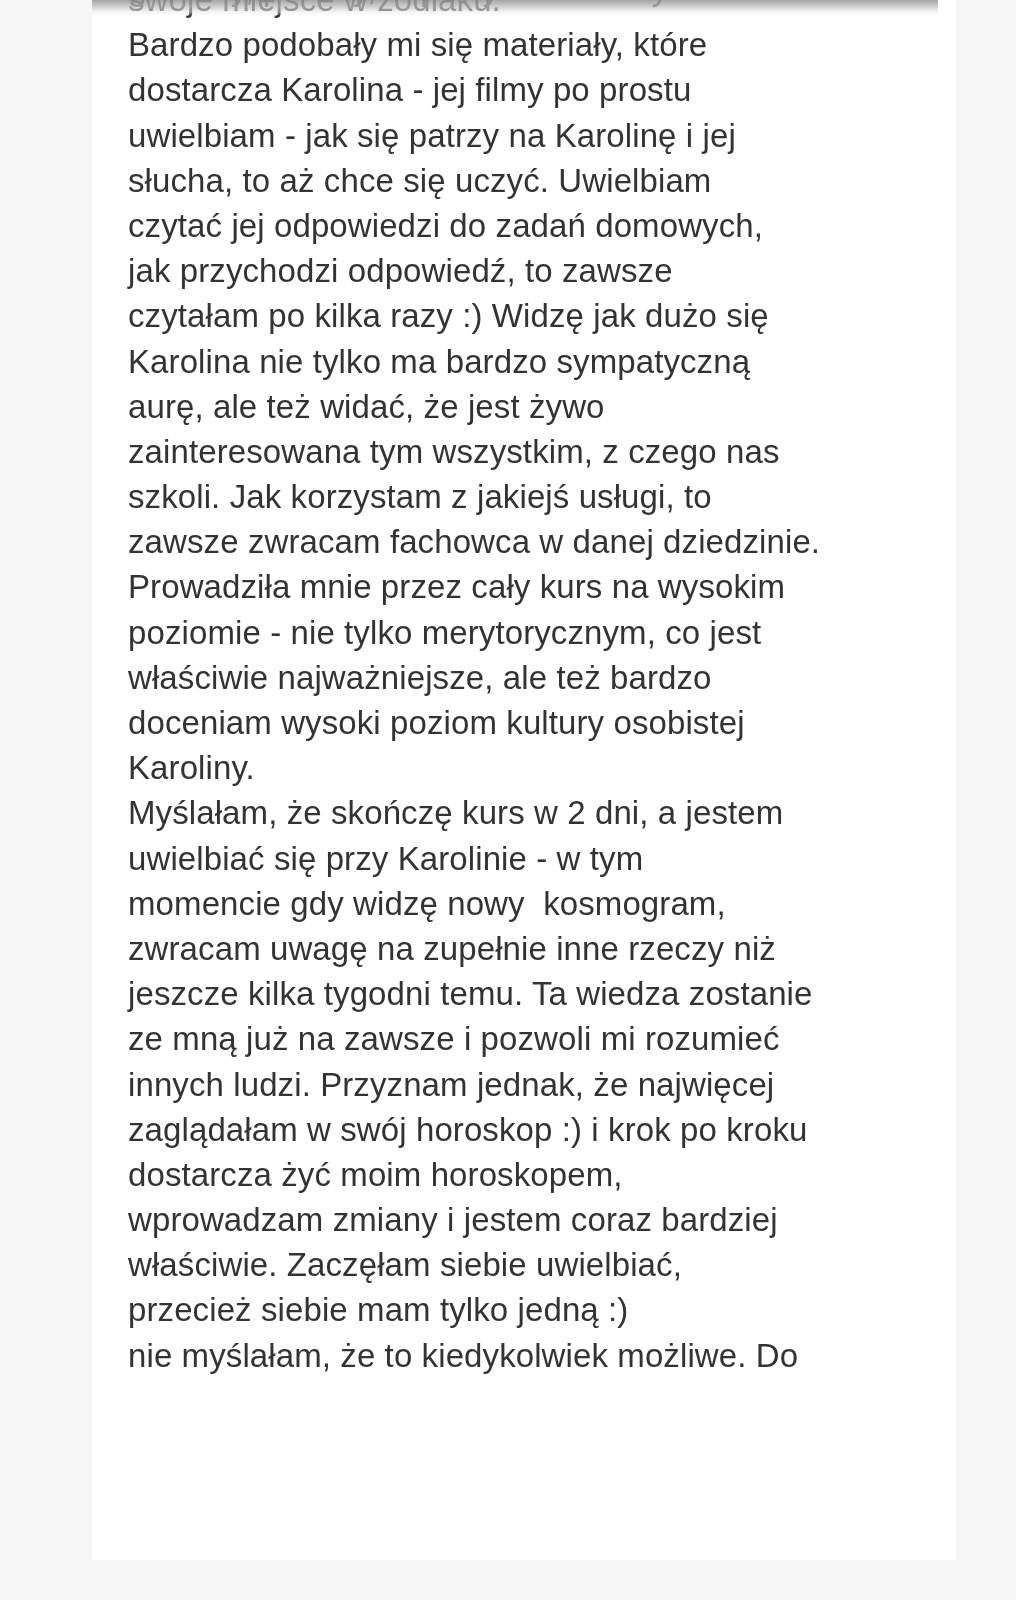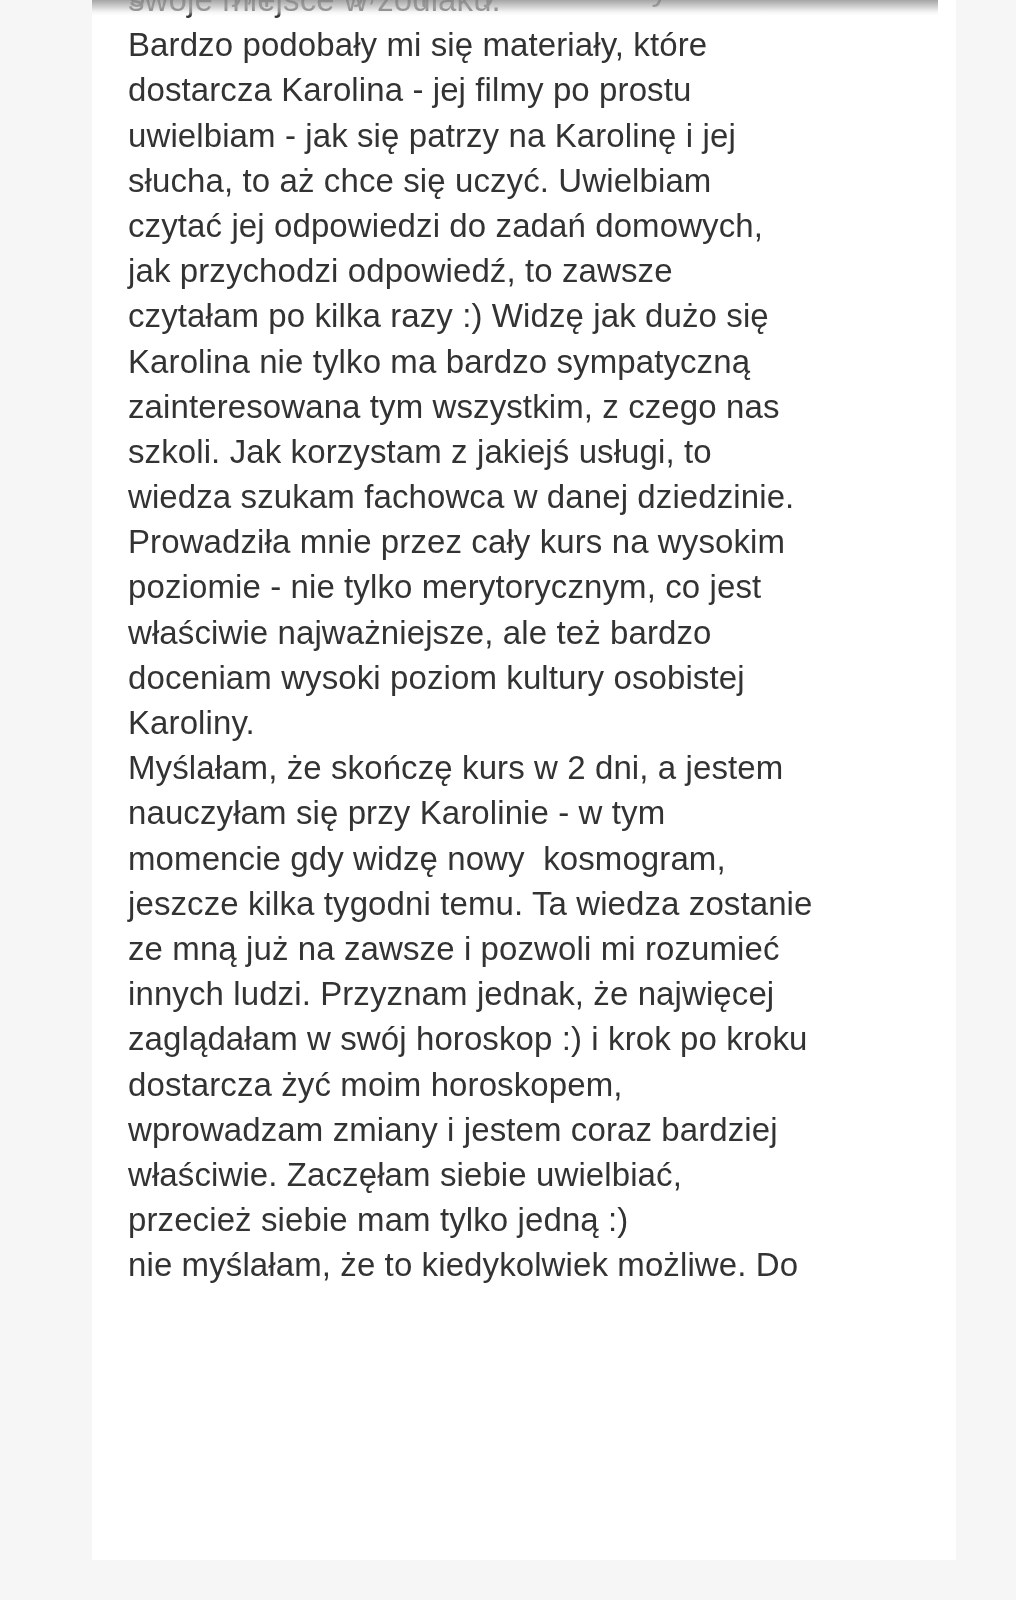--- a/index.html
+++ b/index.html
@@ -65,31 +65,33 @@
   <div class="text-block">
     <span class="line">swoje miejsce w zodiaku.</span>
     <span class="line">Bardzo podobały mi się materiały, które</span>
     <span class="line">dostarcza Karolina - jej filmy po prostu</span>
     <span class="line">uwielbiam - jak się patrzy na Karolinę i jej</span>
     <span class="line">słucha, to aż chce się uczyć. Uwielbiam</span>
     <span class="line">czytać jej odpowiedzi do zadań domowych,</span>
     <span class="line">jak przychodzi odpowiedź, to zawsze</span>
     <span class="line">czytałam po kilka razy :) Widzę jak dużo się</span>
     <span class="line">Karolina nie tylko ma bardzo sympatyczną</span>
+    <span class="line">aurę, ale też widać, że jest żywo</span>
     <span class="line">zainteresowana tym wszystkim, z czego nas</span>
     <span class="line">szkoli. Jak korzystam z jakiejś usługi, to</span>
-    <span class="line">wiedza szukam fachowca w danej dziedzinie.</span>
+    <span class="line">zawsze zwracam fachowca w danej dziedzinie.</span>
     <span class="line">Prowadziła mnie przez cały kurs na wysokim</span>
     <span class="line">poziomie - nie tylko merytorycznym, co jest</span>
     <span class="line">właściwie najważniejsze, ale też bardzo</span>
     <span class="line">doceniam wysoki poziom kultury osobistej</span>
     <span class="line">Karoliny.</span>
     <span class="line">Myślałam, że skończę kurs w 2 dni, a jestem</span>
-    <span class="line">nauczyłam się przy Karolinie - w tym</span>
+    <span class="line">uwielbiać się przy Karolinie - w tym</span>
     <span class="line">momencie gdy widzę nowy  kosmogram,</span>
+    <span class="line">zwracam uwagę na zupełnie inne rzeczy niż</span>
     <span class="line">jeszcze kilka tygodni temu. Ta wiedza zostanie</span>
     <span class="line">ze mną już na zawsze i pozwoli mi rozumieć</span>
     <span class="line">innych ludzi. Przyznam jednak, że najwięcej</span>
     <span class="line">zaglądałam w swój horoskop :) i krok po kroku</span>
     <span class="line">dostarcza żyć moim horoskopem,</span>
     <span class="line">wprowadzam zmiany i jestem coraz bardziej</span>
     <span class="line">właściwie. Zaczęłam siebie uwielbiać,</span>
     <span class="line">przecież siebie mam tylko jedną :)</span>
     <span class="line">nie myślałam, że to kiedykolwiek możliwe. Do</span>
   </div>

